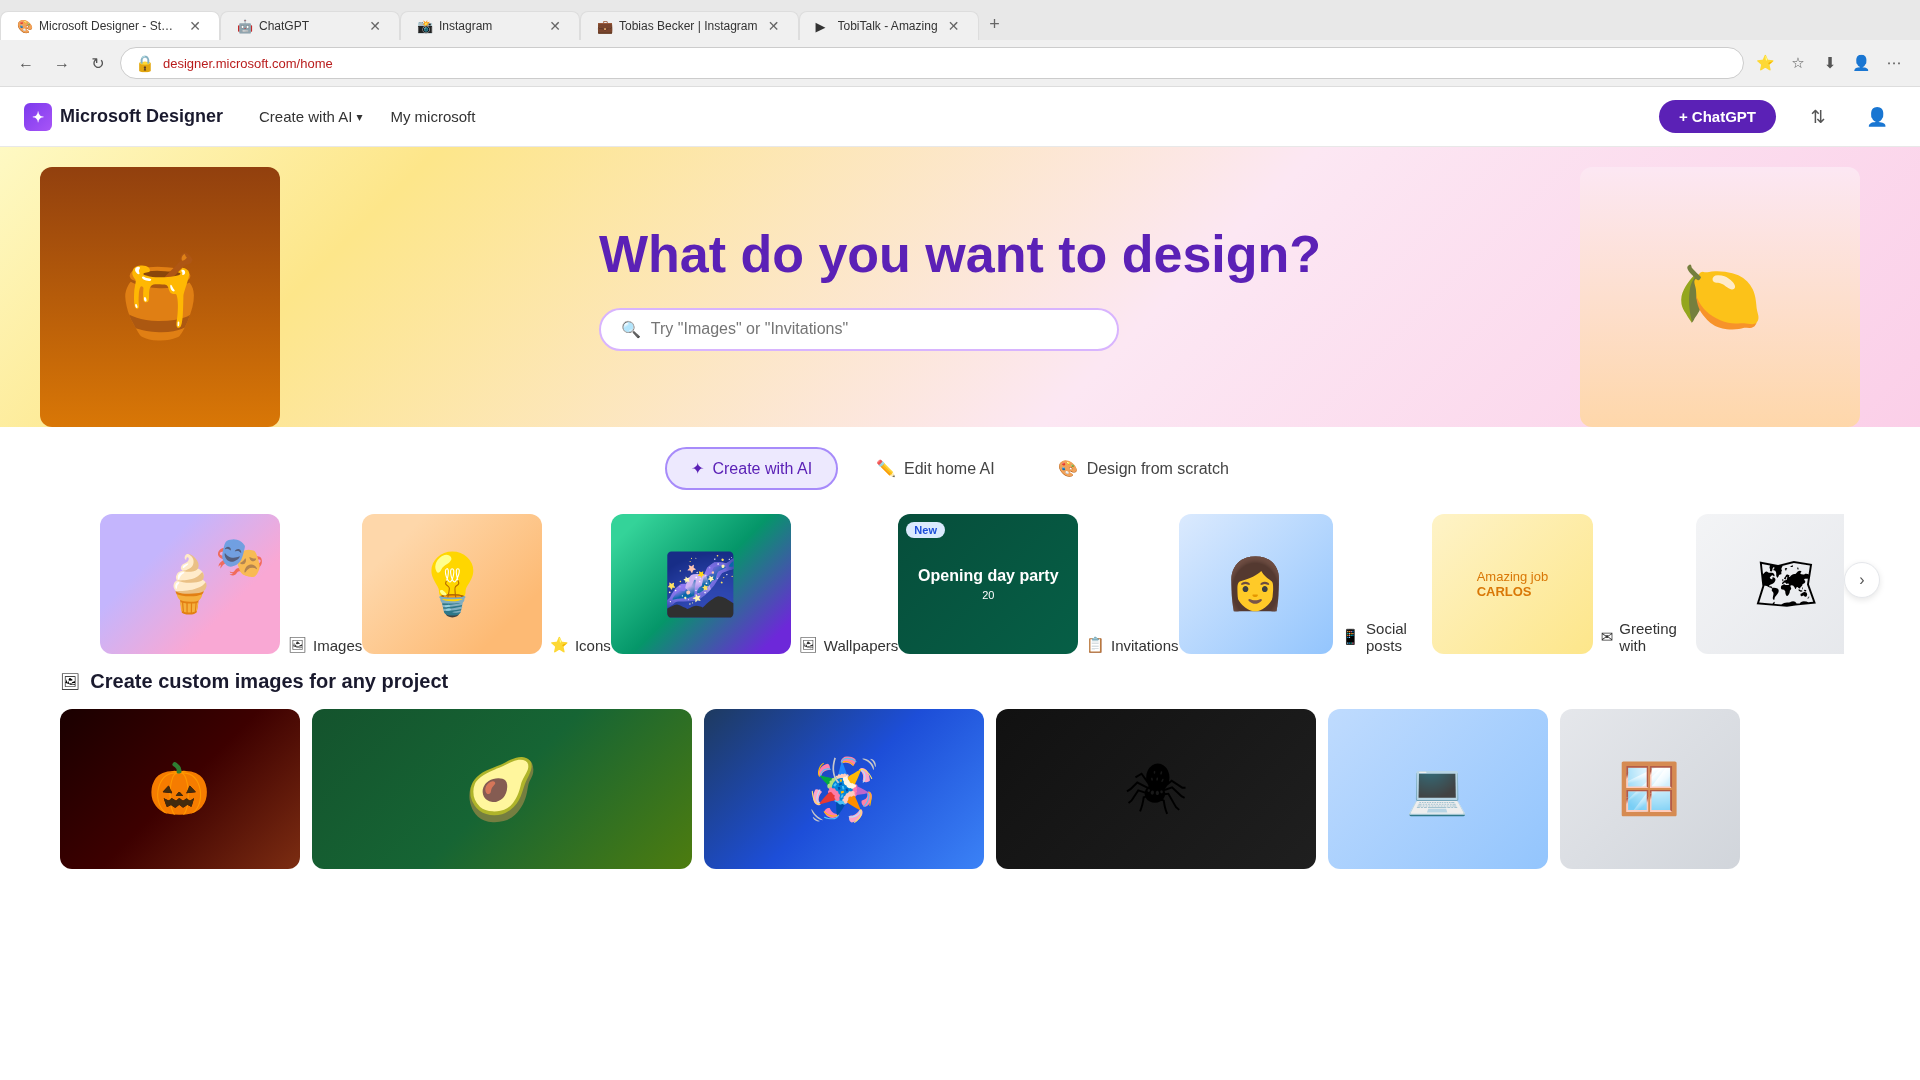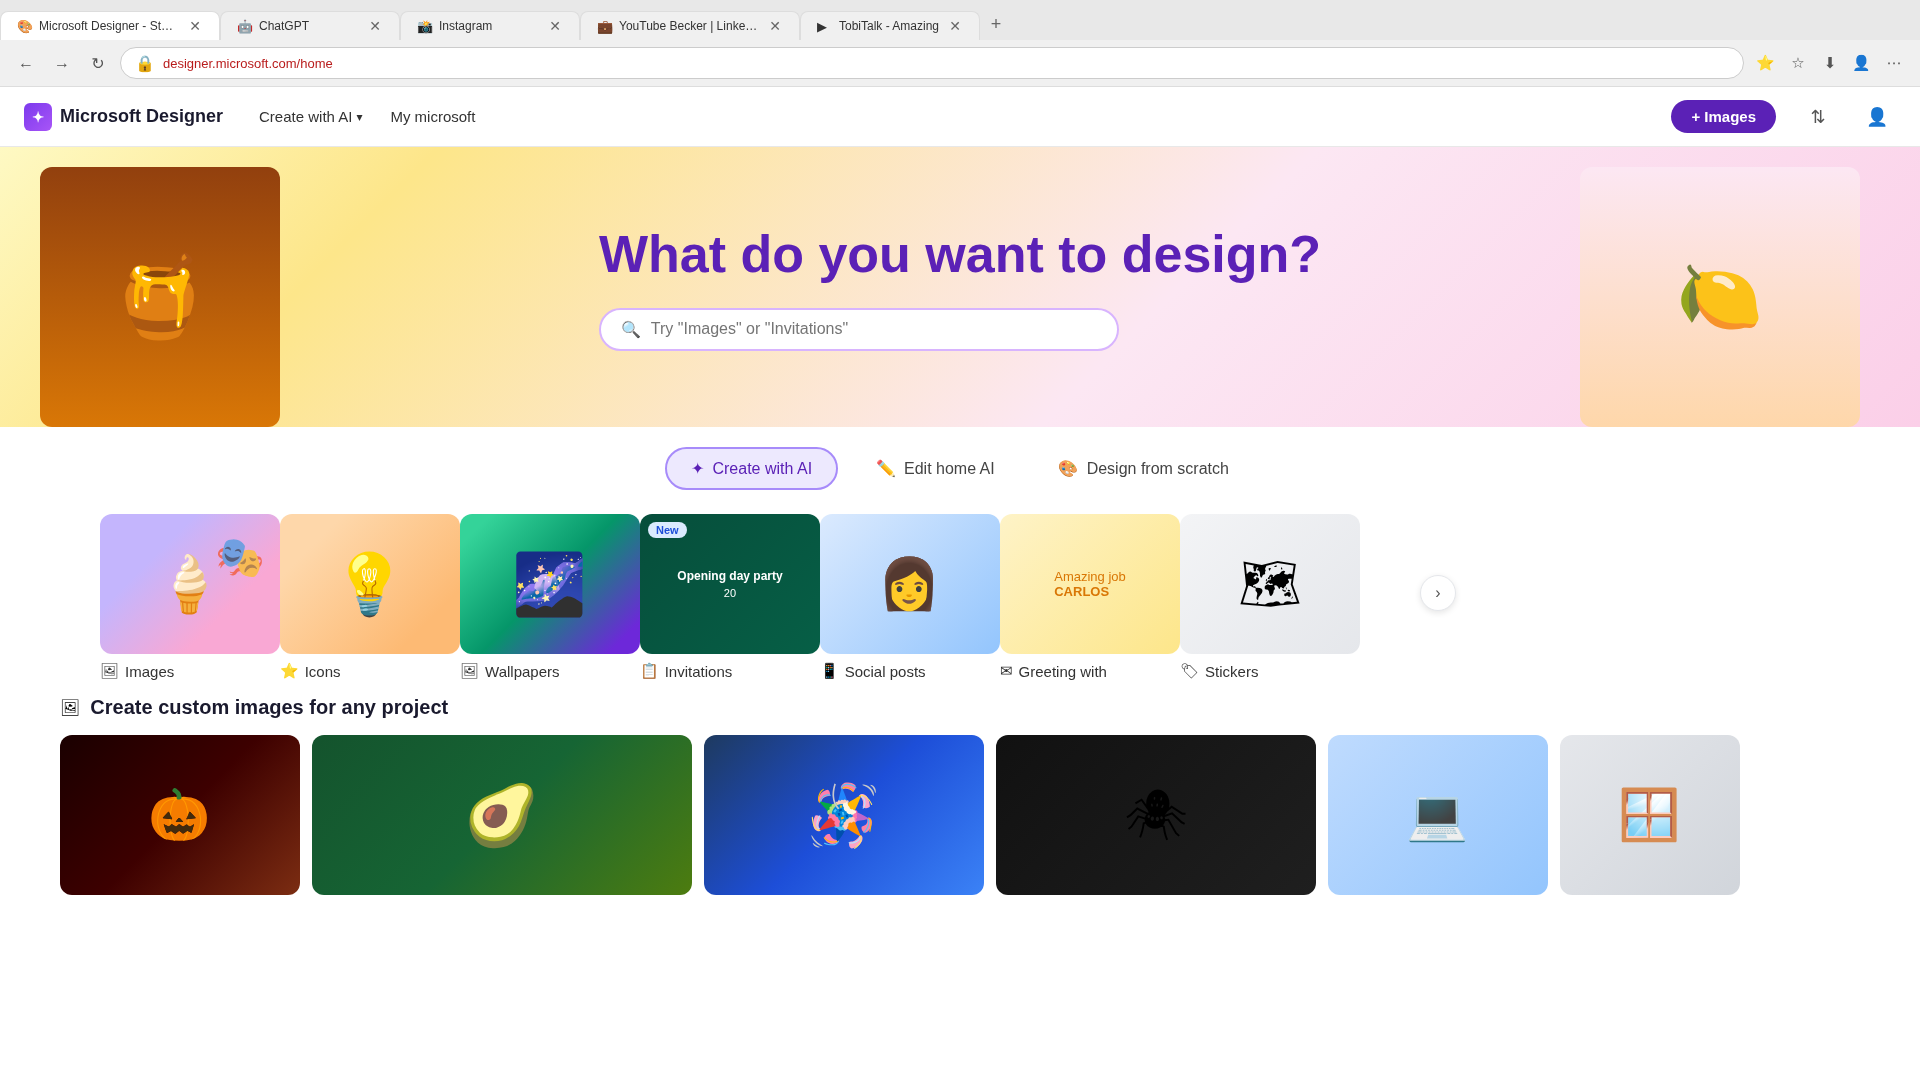--- a/index.html
+++ b/index.html
@@ -46,21 +46,21 @@
     .lemon-glass { font-size: 70px; }
 
     
     .filter-tabs { display: flex; align-items: center; justify-content: center; gap: 12px; padding: 20px 0 16px; }
     .filter-tab { display: flex; align-items: center; gap: 8px; padding: 10px 24px; border-radius: 24px; font-size: 16px; font-weight: 500; cursor: pointer; border: 2px solid transparent; }
     .filter-tab.active { background: #ede9fe; border-color: #a78bfa; color: #5b21b6; }
     .filter-tab:not(.active) { color: #444; }
 
     
     .categories { display: flex; align-items: flex-start; gap: 0; padding: 8px 60px 0; overflow: hidden; }
-    .category { display: flex; flex-direction: column; align-items: flex-start; gap: 8px; flex: 1; cursor: pointer; }
+    .category { display: flex; flex-direction: row; align-items: flex-end; gap: 8px; flex: 1; cursor: pointer; }
     .category-img { width: 180px; height: 140px; border-radius: 12px; overflow: hidden; position: relative; display: flex; align-items: center; justify-content: center; }
     .category-label { font-size: 15px; color: #333; display: flex; align-items: center; gap: 6px; }
     .new-badge { background: #dbeafe; color: #1d4ed8; font-size: 11px; padding: 2px 8px; border-radius: 10px; font-weight: 600; position: absolute; top: 8px; left: 8px; }
 
     
     .cat-images { background: linear-gradient(135deg, #c4b5fd 30%, #f9a8d4 70%); }
     .cat-icons { background: linear-gradient(135deg, #fed7aa 20%, #fdba74 80%); }
     .cat-wallpapers { background: linear-gradient(135deg, #34d399 10%, #059669 50%, #6d28d9 90%); }
     .cat-invitations { background: linear-gradient(135deg, #064e3b 0%, #065f46 100%); }
     .cat-social { background: linear-gradient(135deg, #dbeafe 0%, #93c5fd 100%); }
@@ -77,21 +77,21 @@
     .img-avocado { width: 380px; background: linear-gradient(135deg, #14532d 0%, #166534 50%, #4d7c0f 100%); display: flex; align-items: center; justify-content: center; font-size: 60px; }
     .img-mariachi { width: 280px; background: linear-gradient(135deg, #1e3a5f 0%, #1d4ed8 50%, #3b82f6 100%); display: flex; align-items: center; justify-content: center; font-size: 60px; }
     .img-spider { width: 320px; background: linear-gradient(135deg, #111 0%, #1f1f1f 100%); display: flex; align-items: center; justify-content: center; font-size: 50px; }
     .img-laptop { width: 220px; background: linear-gradient(135deg, #bfdbfe 0%, #93c5fd 100%); display: flex; align-items: center; justify-content: center; font-size: 50px; }
     .img-window { width: 180px; background: linear-gradient(135deg, #e5e7eb 0%, #d1d5db 100%); display: flex; align-items: center; justify-content: center; font-size: 50px; }
 
     
     .cat-ice-cream { font-size: 55px; }
     .cat-lightbulb { font-size: 60px; }
     .cat-invitation-text { color: white; text-align: center; padding: 10px; font-size: 11px; }
-    .cat-invitation-title { font-size: 12px; font-weight: 700; margin-bottom: 4px; }
+    .cat-invitation-title { font-size: 16px; font-weight: 700; margin-bottom: 4px; }
     .cat-social-img { font-size: 50px; }
     .cat-greeting-text { font-size: 13px; font-weight: 400; color: #d97706; }
     .cat-sticker-globe { font-size: 50px; }
 
     .scroll-arrow { width: 36px; height: 36px; background: white; border: 1px solid #e5e7eb; border-radius: 50%; display: flex; align-items: center; justify-content: center; cursor: pointer; font-size: 16px; color: #555; box-shadow: 0 2px 6px rgba(0,0,0,0.1); align-self: center; flex-shrink: 0; }
 
     .nav-chevron { font-size: 12px; }
   </style>
 </head>
 <body>
@@ -108,21 +108,21 @@
       <span class="tab-title">ChatGPT</span>
       <span class="tab-close">✕</span>
     </div>
     <div class="tab">
       <span class="tab-favicon">📸</span>
       <span class="tab-title">Instagram</span>
       <span class="tab-close">✕</span>
     </div>
     <div class="tab">
       <span class="tab-favicon">💼</span>
-      <span class="tab-title">YouTube Becker | LinkedIn</span>
+      <span class="tab-title">Tobias Becker | Instagram</span>
       <span class="tab-close">✕</span>
     </div>
     <div class="tab">
       <span class="tab-favicon">▶</span>
       <span class="tab-title">TobiTalk - Amazing</span>
       <span class="tab-close">✕</span>
     </div>
     <div class="tab-new">+</div>
   </div>
   <div class="address-bar">
@@ -154,21 +154,21 @@
       <div class="nav-item">
         <span>Create with AI</span>
         <span class="nav-chevron">▾</span>
       </div>
       <div class="nav-item">
         <span>My microsoft</span>
       </div>
     </div>
     <div class="nav-spacer"></div>
     <button class="create-btn">
-      <span>+ Images</span>
+      <span>+ ChatGPT</span>
     </button>
     <div class="nav-icon-btn">⇅</div>
     <div class="nav-icon-btn">👤</div>
   </nav>
 
   <div class="hero">
     <div class="hero-left-img">
       <span class="honey-jar">🍯</span>
     </div>
     <div class="hero-content">

